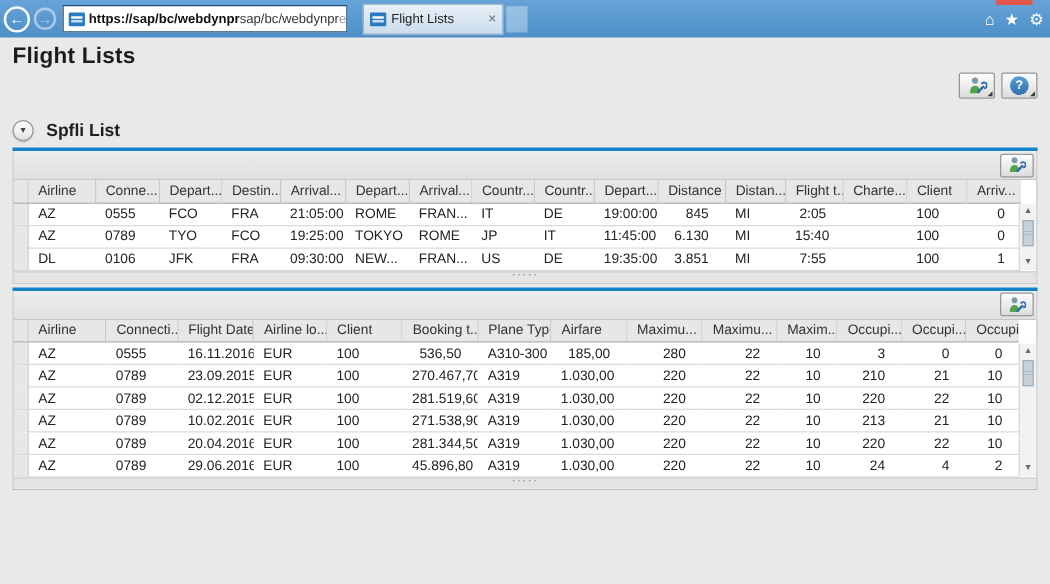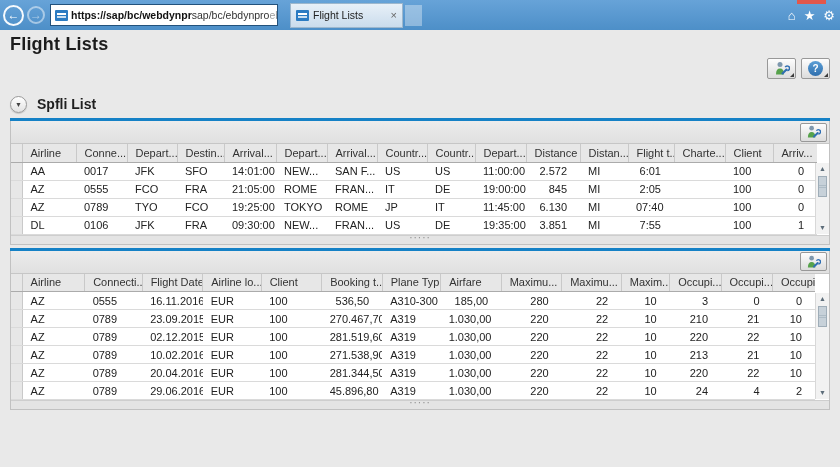--- a/index.html
+++ b/index.html
@@ -89,21 +89,21 @@
   <div class="nav-btn">
       <span>←</span>
     </div>
   <div class="nav-btn fwd">
       <span>→</span>
     </div>
 
   <div class="url-bar">
     <span class="fav"></span>
     <span class="u1">https://sap/bc/webdynpr</span>
-      <span class="u2">sap/bc/ebdynpro</span>
+      <span class="u2">sap/bc/webdynpr</span>
       <span class="u3">ebdynpro/</span>
 
   </div>
 
   <div class="tab">
     <span class="fav"></span>
     <span>Flight Lists</span>
     <span class="tab-close">×</span>
   </div>
   <div class="new-tab"></div>
@@ -191,39 +191,20 @@
             <th>Distan...</th>
             <th>Flight t...</th>
             <th>Charte...</th>
             <th>Client</th>
             <th>Arriv...</th>
           </tr>
         </thead>
         <tbody>
           <tr>
             <td class="sel"></td>
-            <td>AA</td>
-            <td>0017</td>
-            <td>JFK</td>
-            <td>SFO</td>
-            <td>14:01:00</td>
-            <td>NEW...</td>
-            <td>SAN F...</td>
-            <td>US</td>
-            <td>US</td>
-            <td>11:00:00</td>
-            <td class="num">2.572</td>
-            <td>MI</td>
-            <td class="num">6:01</td>
-            <td></td>
-            <td>100</td>
-            <td class="num">0</td>
-          </tr>
-          <tr>
-            <td class="sel"></td>
             <td>AZ</td>
             <td>0555</td>
             <td>FCO</td>
             <td>FRA</td>
             <td>21:05:00</td>
             <td>ROME</td>
             <td>FRAN...</td>
             <td>IT</td>
             <td>DE</td>
             <td>19:00:00</td>
@@ -241,21 +222,21 @@
             <td>TYO</td>
             <td>FCO</td>
             <td>19:25:00</td>
             <td>TOKYO</td>
             <td>ROME</td>
             <td>JP</td>
             <td>IT</td>
             <td>11:45:00</td>
             <td class="num">6.130</td>
             <td>MI</td>
-            <td class="num">07:40</td>
+            <td class="num">15:40</td>
             <td></td>
             <td>100</td>
             <td class="num">0</td>
           </tr>
           <tr>
             <td class="sel"></td>
             <td>DL</td>
             <td>0106</td>
             <td>JFK</td>
             <td>FRA</td>

